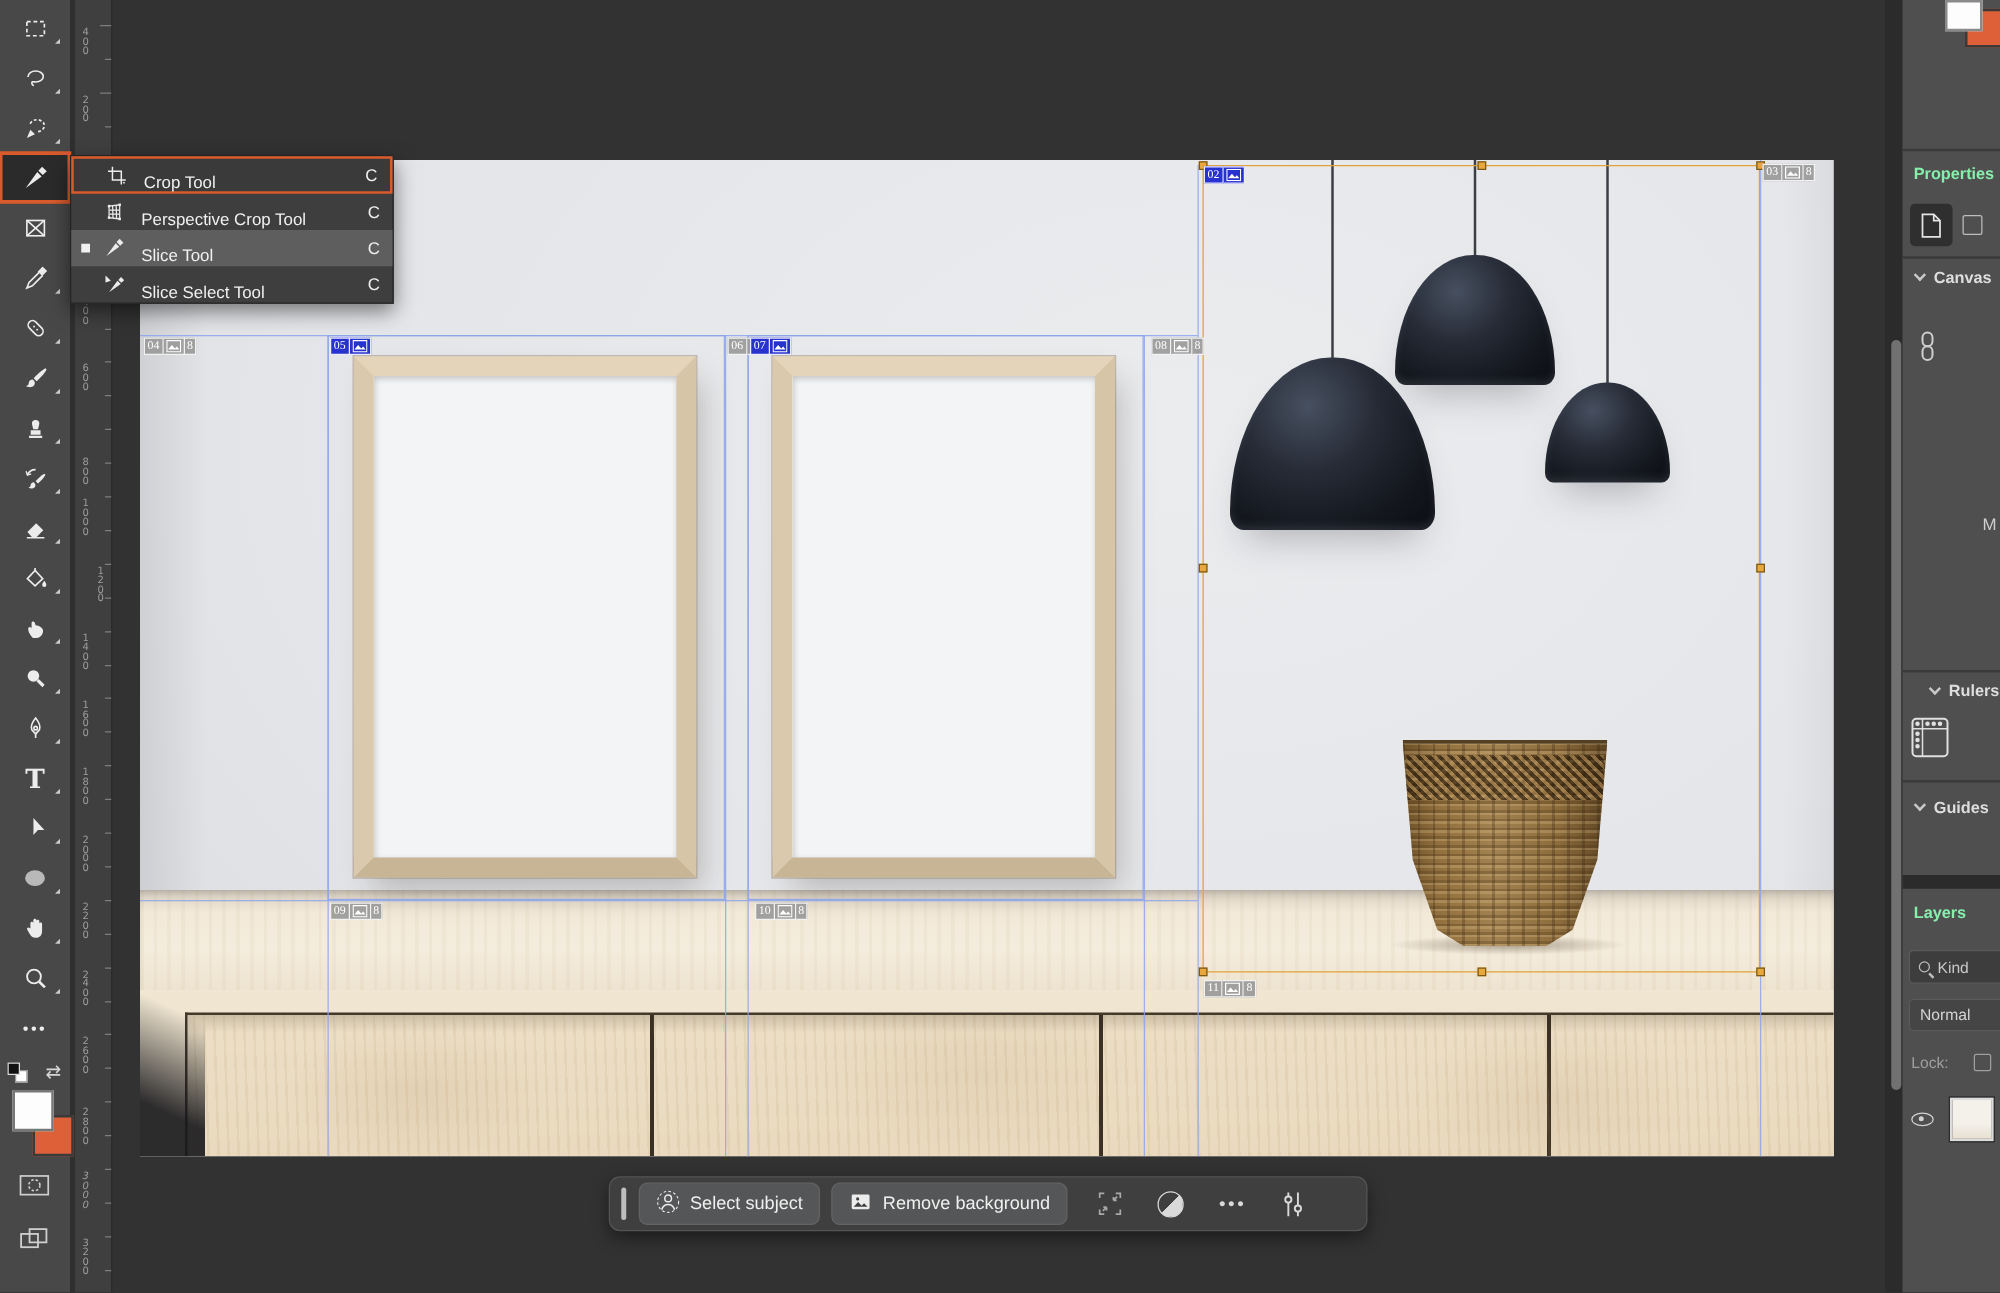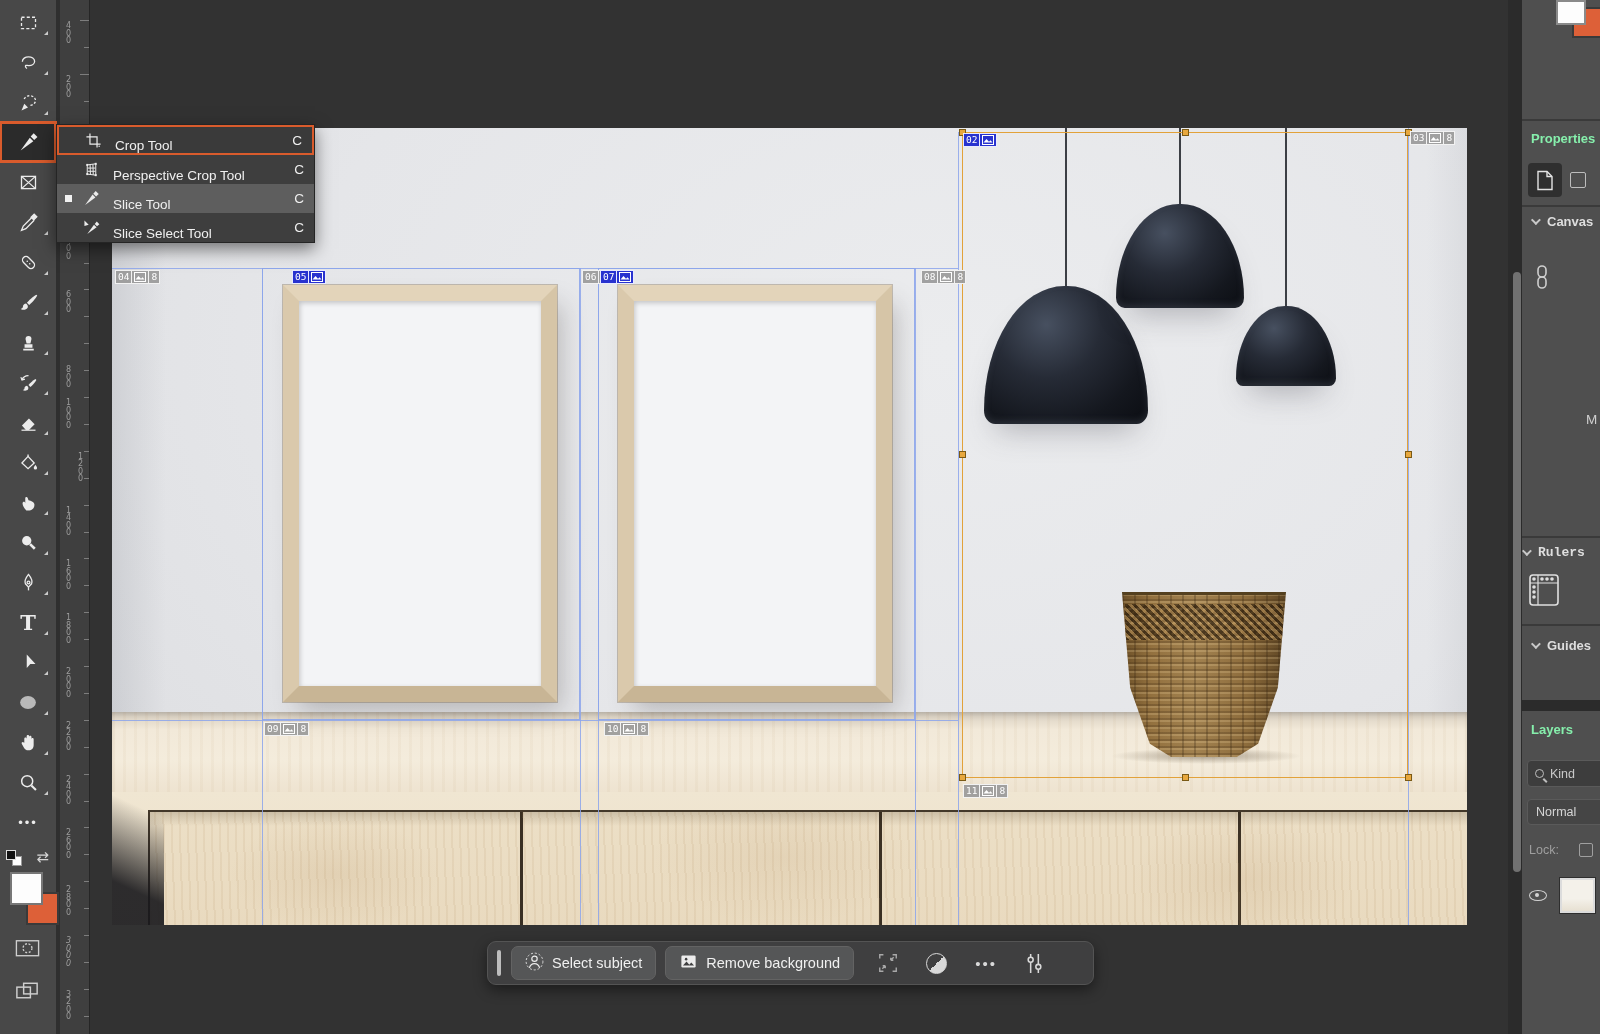--- a/index.html
+++ b/index.html
@@ -89,21 +89,21 @@
 
   
   .sline { position:absolute; background:rgba(140,165,235,.85); z-index:10; }
   .slice-rect { position:absolute; border:1px solid rgba(140,165,235,.9); z-index:10; }
   .sel-rect { position:absolute; left:962px; top:132px; width:446px; height:646px;
       border:1px solid #e2a23a; z-index:12; }
   .handle { position:absolute; width:7px; height:7px; background:#e8a83e; border:1px solid #7a5a16; z-index:13; }
 
   .slabel { position:absolute; display:inline-flex; align-items:stretch; height:14px; z-index:14;
       font:9.5px/12px "DejaVu Sans Mono", monospace; color:#fff; }
-  .slabel .seg { display:flex; align-items:center; padding:0 2px; border:1px solid; }
+  .slabel .seg { display:flex; align-items:center; padding:0 2px; border:1px solid;font-family:Liberation Serif, serif; }
   .slabel .seg + .seg { border-left:none; }
   .slabel.user .seg { background:#2832cf; border-color:#e8eaff; }
   .slabel.auto .seg { background:rgba(154,154,154,.92); border-color:#f2f2f2; }
   .slabel svg { display:block; }
 
   
   .menu { position:absolute; left:56px; top:124px; width:259px; background:#3e3e3e;
       border:1px solid #252525; box-shadow:0 6px 16px rgba(0,0,0,.5); z-index:60; }
   .mi { position:relative; display:flex; align-items:center; height:29px; padding:0 10px 0 26px;
       color:#f0f0f0; font-size:13.5px; }
@@ -231,21 +231,21 @@
       <div class="slabel auto" style="left: 115px; top: 270px;">
         <span class="seg">04</span>
         <span class="seg">
           <svg width="12" height="10" viewBox="0 0 12 10">
             <rect x="0.5" y="0.5" width="11" height="9" fill="none" stroke="#fff"></rect>
             <path d="M1.5 7.5l3-3.5 2.5 2.8 1.5-1.6 2 2.3z" fill="#fff"></path>
           </svg>
         </span>
         <span class="seg">8</span>
       </div>
-      <div class="slabel user" style="left: 264px; top: 270px; padding-left: 28px;">
+      <div class="slabel user" style="left: 264px; top: 270px;">
         <span class="seg">05</span>
         <span class="seg">
           <svg width="12" height="10" viewBox="0 0 12 10">
             <rect x="0.5" y="0.5" width="11" height="9" fill="none" stroke="#fff"></rect>
             <path d="M1.5 7.5l3-3.5 2.5 2.8 1.5-1.6 2 2.3z" fill="#fff"></path>
           </svg>
         </span>
       </div>
       <div class="slabel auto" style="left: 582px; top: 270px;">
         <span class="seg">06</span>
@@ -633,21 +633,21 @@
       </div>
       <div style="position:absolute; left:12px; top:264px;">
         <svg width="16" height="26" viewBox="0 0 16 26" fill="none" stroke="#cfcfcf" stroke-width="1.6">
             <rect x="4" y="2" width="8" height="11" rx="4"></rect>
             <rect x="4" y="13" width="8" height="11" rx="4"></rect>
           </svg>
       </div>
       <div class="ptext" style="left:64px; top:412px; font-weight:normal; color:#cfcfcf; font-size:13.5px;">M</div>
       <div class="pdiv" style="top:536px;"></div>
 
-      <div class="sect" style="left:0; top:545px;font-family:Liberation Mono, monospace;">
+      <div class="sect" style="left:21px; top:545px;">
         <span class="chev"></span>
         <span>Rulers</span>
       </div>
       <div style="position:absolute; left:6px; top:573px;">
         <svg width="32" height="34" viewBox="0 0 32 34" fill="none" stroke="#e0e0e0" stroke-width="1.6">
             <rect x="2" y="2" width="28" height="30" rx="3"></rect>
             <path d="M10 2v30M2 10h28" stroke-width="1.2"></path>
             <circle cx="6" cy="6" r="1" fill="#e0e0e0"></circle>
             <circle cx="14" cy="6" r="1" fill="#e0e0e0"></circle>
             <circle cx="19" cy="6" r="1" fill="#e0e0e0"></circle>

